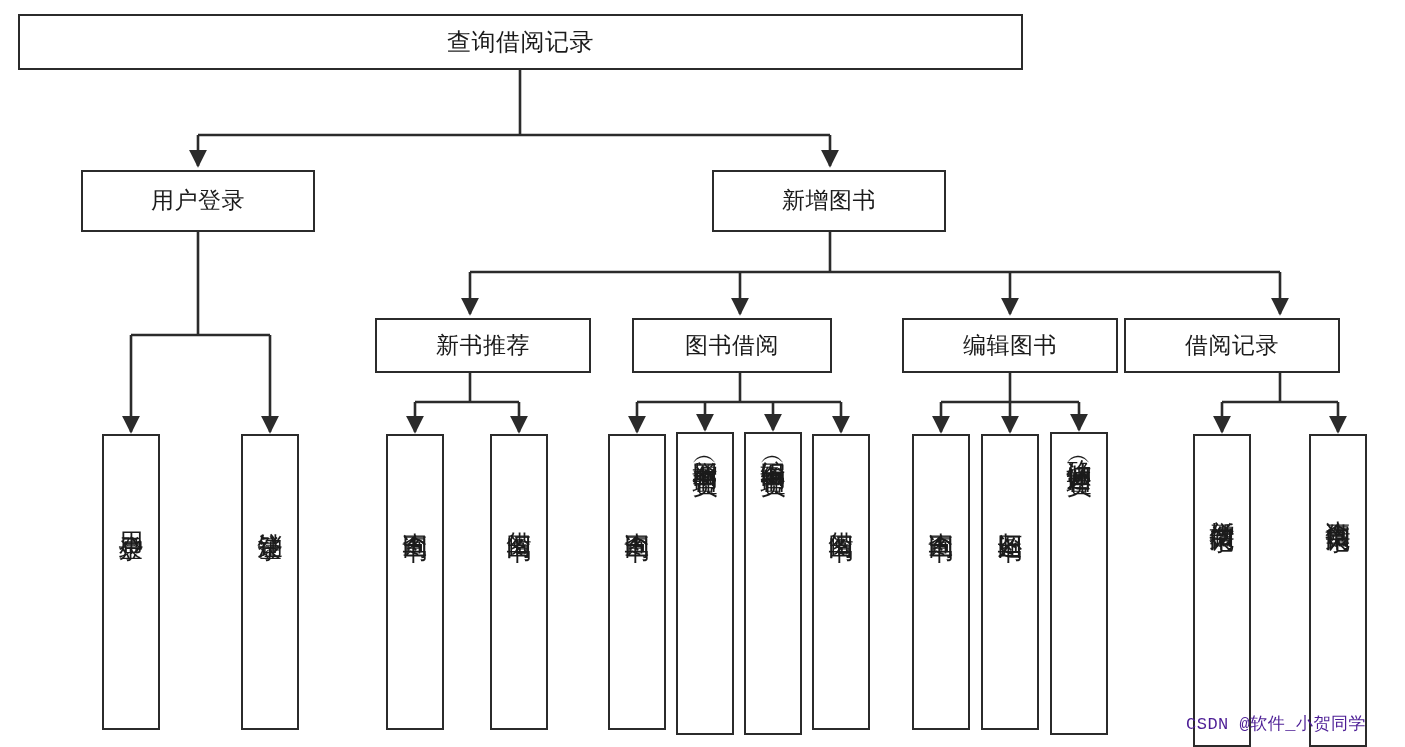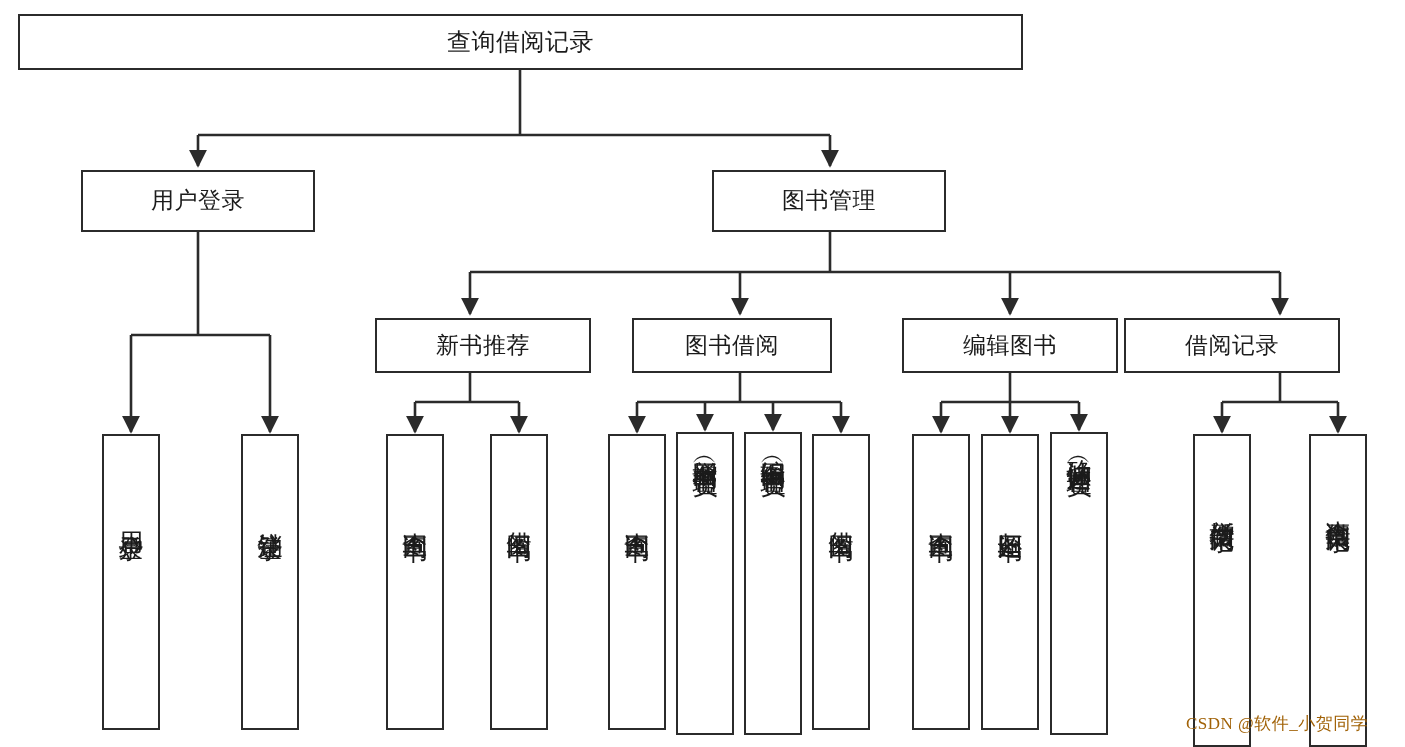--- a/index.html
+++ b/index.html
@@ -69,24 +69,24 @@
     margin-top: 58px;
   }
   .node.vert.short .node-label {
     margin-top: 70px;
   }
   #watermark {
     position: absolute;
     left: 1186px;
     top: 712px;
     font-size: 17px;
-    color: #a16207;
+    color: #4c1d95;
     letter-spacing: 0.5px;
     white-space: nowrap;
-    font-family: Liberation Serif, serif;
+    font-family: Liberation Mono, monospace;
   }
 </style>
 </head>
 <body>
 
 <div id="diagram-root">
 
   <svg id="edge-layer" viewBox="0 0 1405 747" width="1405" height="747" xmlns="http://www.w3.org/2000/svg">
     <defs>
       <marker id="arrowhead" viewBox="0 0 10 10" refX="9" refY="5" markerWidth="7" markerHeight="7" orient="auto-start-reverse">
@@ -139,21 +139,21 @@
 
   <div class="node horiz root" style="left:18px; top:14px; width:1005px; height:56px;">
     <span class="node-label">查询借阅记录</span>
   </div>
 
   <div class="node horiz" style="left:81px; top:170px; width:234px; height:62px;">
     <span class="node-label">用户登录</span>
   </div>
 
   <div class="node horiz" style="left:712px; top:170px; width:234px; height:62px;">
-    <span class="node-label">图书管理</span>
+    <span class="node-label">新增图书</span>
   </div>
 
   <div class="node horiz" style="left:362px; top:318px; width:216px; height:55px;margin-left:13px;">
     <span class="node-label">新书推荐</span>
   </div>
 
   <div class="node horiz" style="left:632px; top:318px; width:200px; height:55px;">
     <span class="node-label">图书借阅</span>
   </div>
 

